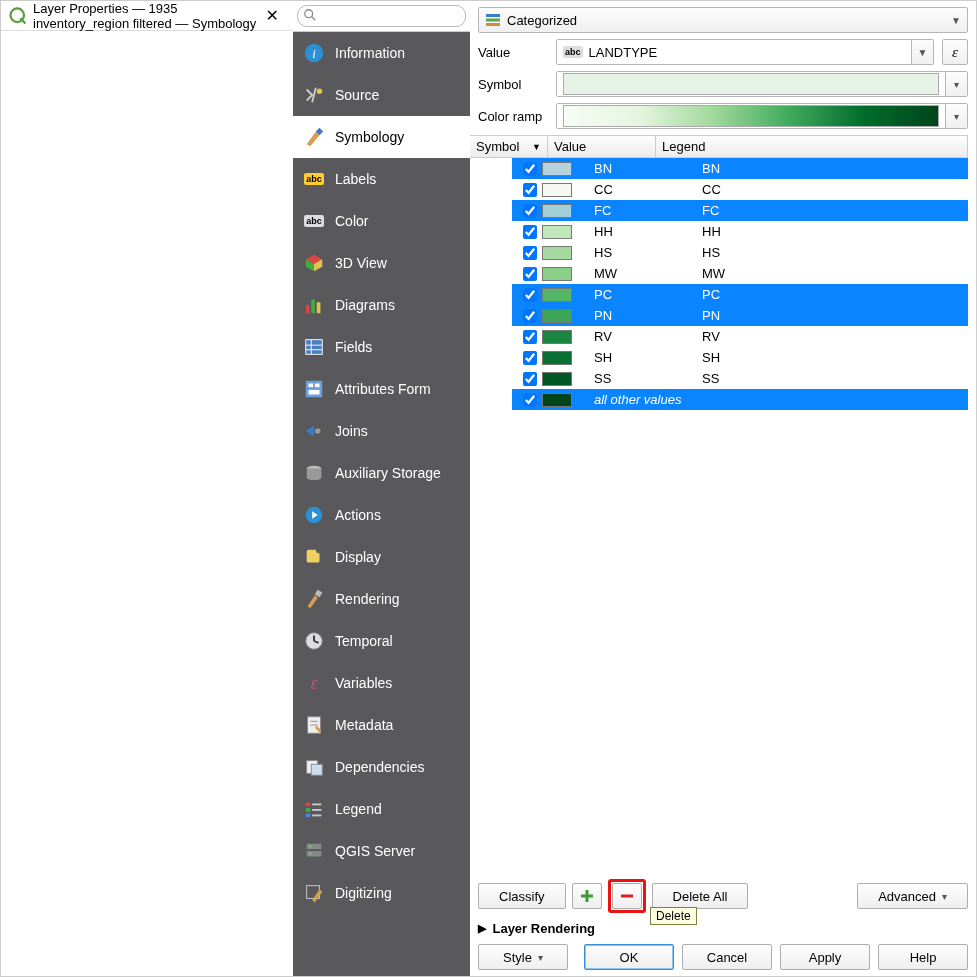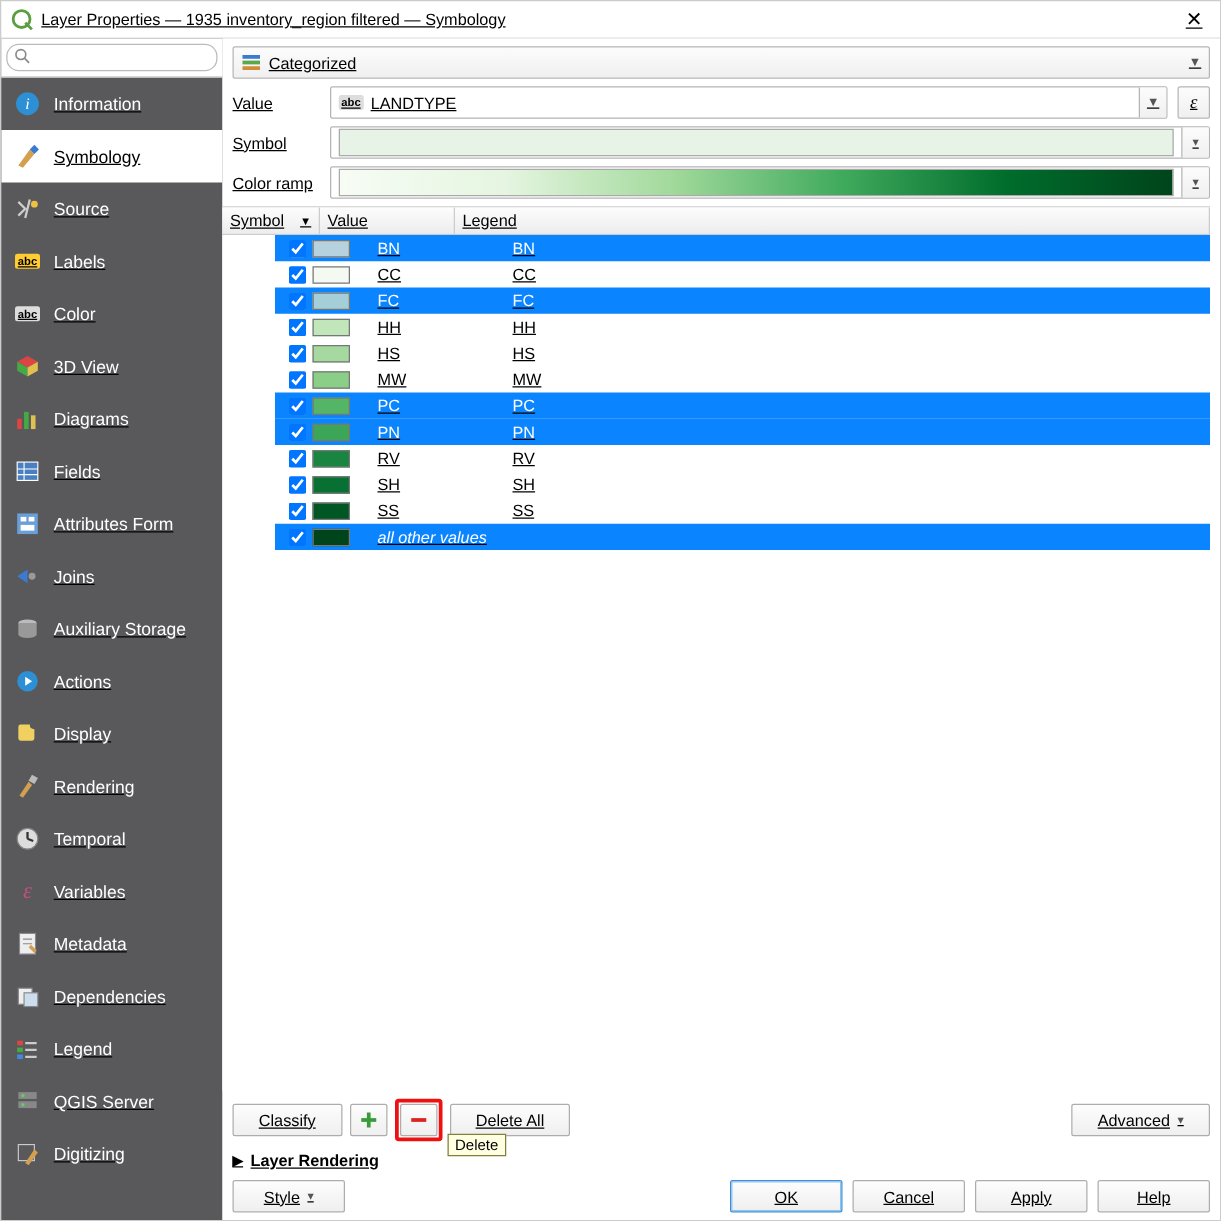--- a/index.html
+++ b/index.html
@@ -1,17 +1,17 @@
 <!DOCTYPE html>
 <html><head>
 <meta charset="utf-8">
 <style>
   * { box-sizing: border-box; margin: 0; padding: 0; }
   body { font-family: "Segoe UI", Tahoma, sans-serif; font-size: 13px; color: #000; background: #fff; width: 977px; height: 977px; overflow: hidden; }
-  .window { width: 977px; height: 977px; border: 1px solid #ccc; display: flex; flex-direction: column; background: #fff; text-decoration: underline; }
+  .window { width: 977px; height: 977px; border: 1px solid #ccc; display: flex; flex-direction: row; background: #fff; }
   .titlebar { height: 30px; display: flex; align-items: center; padding: 0 8px; border-bottom: 1px solid #ddd; }
   .titlebar .qicon { width: 18px; height: 18px; margin-right: 6px; }
   .titlebar .title { flex: 1; }
   .titlebar .close { font-size: 16px; padding: 0 6px; cursor: default; }
   .body { flex: 1; display: flex; min-height: 0; }
   .sidebar { width: 177px; background: #59595c; color: #fff; display: flex; flex-direction: column; }
   .search-wrap { background: #fff; padding: 4px; border-bottom: 1px solid #ccc; }
   .search-wrap input { width: 100%; border: 1px solid #bbb; border-radius: 10px; padding: 2px 6px 2px 22px; height: 22px; font-size: 13px; outline: none; background: #fff; }
   .search-wrap { position: relative; }
   .search-wrap .mag { position: absolute; left: 10px; top: 7px; width: 14px; height: 14px; color: #888; }
@@ -93,37 +93,37 @@
       <div class="nav" id="nav">
           <div class="nav-item">
             <span class="nav-icon">
               <svg viewBox="0 0 24 24" width="22" height="22">
                 <circle cx="12" cy="12" r="10" fill="#2d8fd4"></circle>
                 <text x="12" y="17" text-anchor="middle" fill="#fff" font-size="14" font-family="Georgia" font-style="italic">i</text>
               </svg>
             </span>
             <span>Information</span>
           </div>
+          <div class="nav-item">
+            <span class="nav-icon">
+              <svg viewBox="0 0 24 24" width="22" height="22">
+                <path d="M4 6 L10 12 L4 18 M14 4 L10 20" stroke="#ccc" stroke-width="2" fill="none"></path>
+                <circle cx="18" cy="8" r="3" fill="#f0c040"></circle>
+              </svg>
+            </span>
+            <span>Source</span>
+          </div>
           <div class="nav-item active">
             <span class="nav-icon">
               <svg viewBox="0 0 24 24" width="22" height="22">
                 <path d="M4 20 L14 6 L18 10 L8 22 Z" fill="#d4a050"></path>
                 <path d="M14 6 L18 2 L22 6 L18 10 Z" fill="#3a7ad1"></path>
               </svg>
             </span>
             <span>Symbology</span>
-          </div>
-          <div class="nav-item">
-            <span class="nav-icon">
-              <svg viewBox="0 0 24 24" width="22" height="22">
-                <path d="M4 6 L10 12 L4 18 M14 4 L10 20" stroke="#ccc" stroke-width="2" fill="none"></path>
-                <circle cx="18" cy="8" r="3" fill="#f0c040"></circle>
-              </svg>
-            </span>
-            <span>Source</span>
           </div>
           <div class="nav-item">
             <span class="nav-icon">
               <span class="abc">abc</span>
             </span>
             <span>Labels</span>
           </div>
           <div class="nav-item">
             <span class="nav-icon">
               <span class="abc grey">abc</span>

